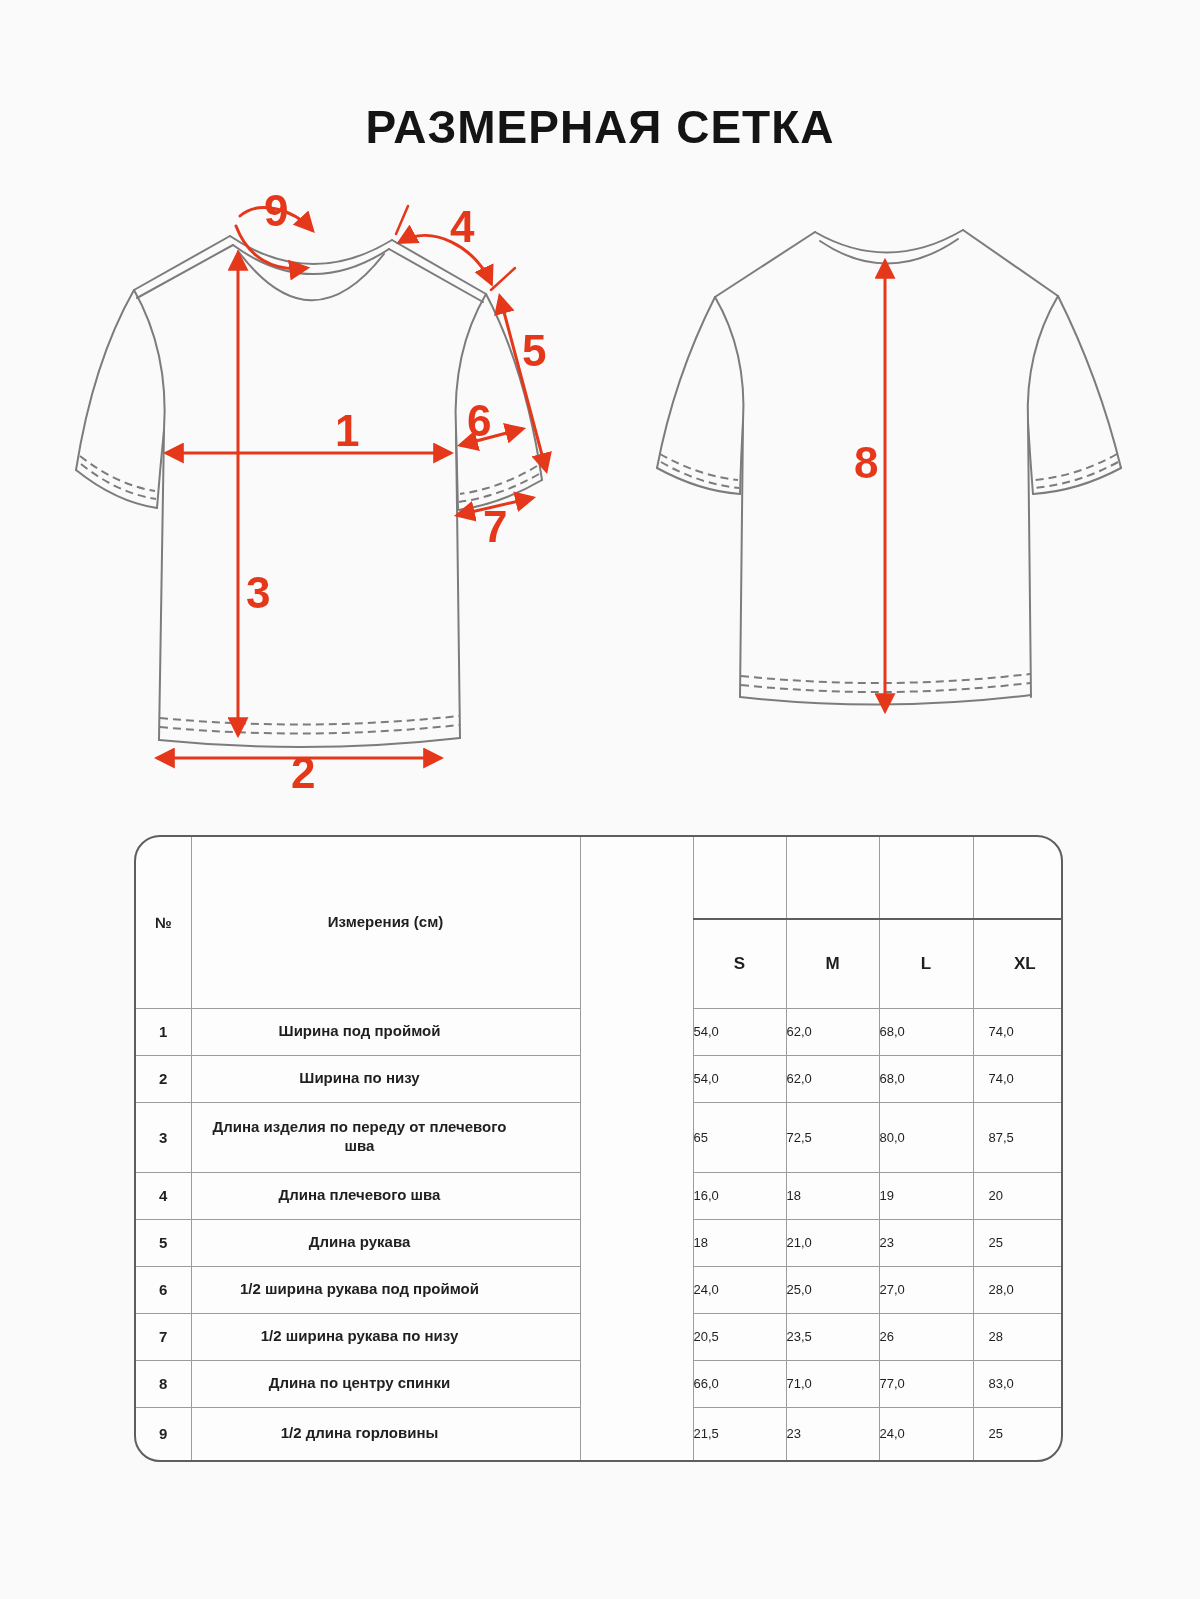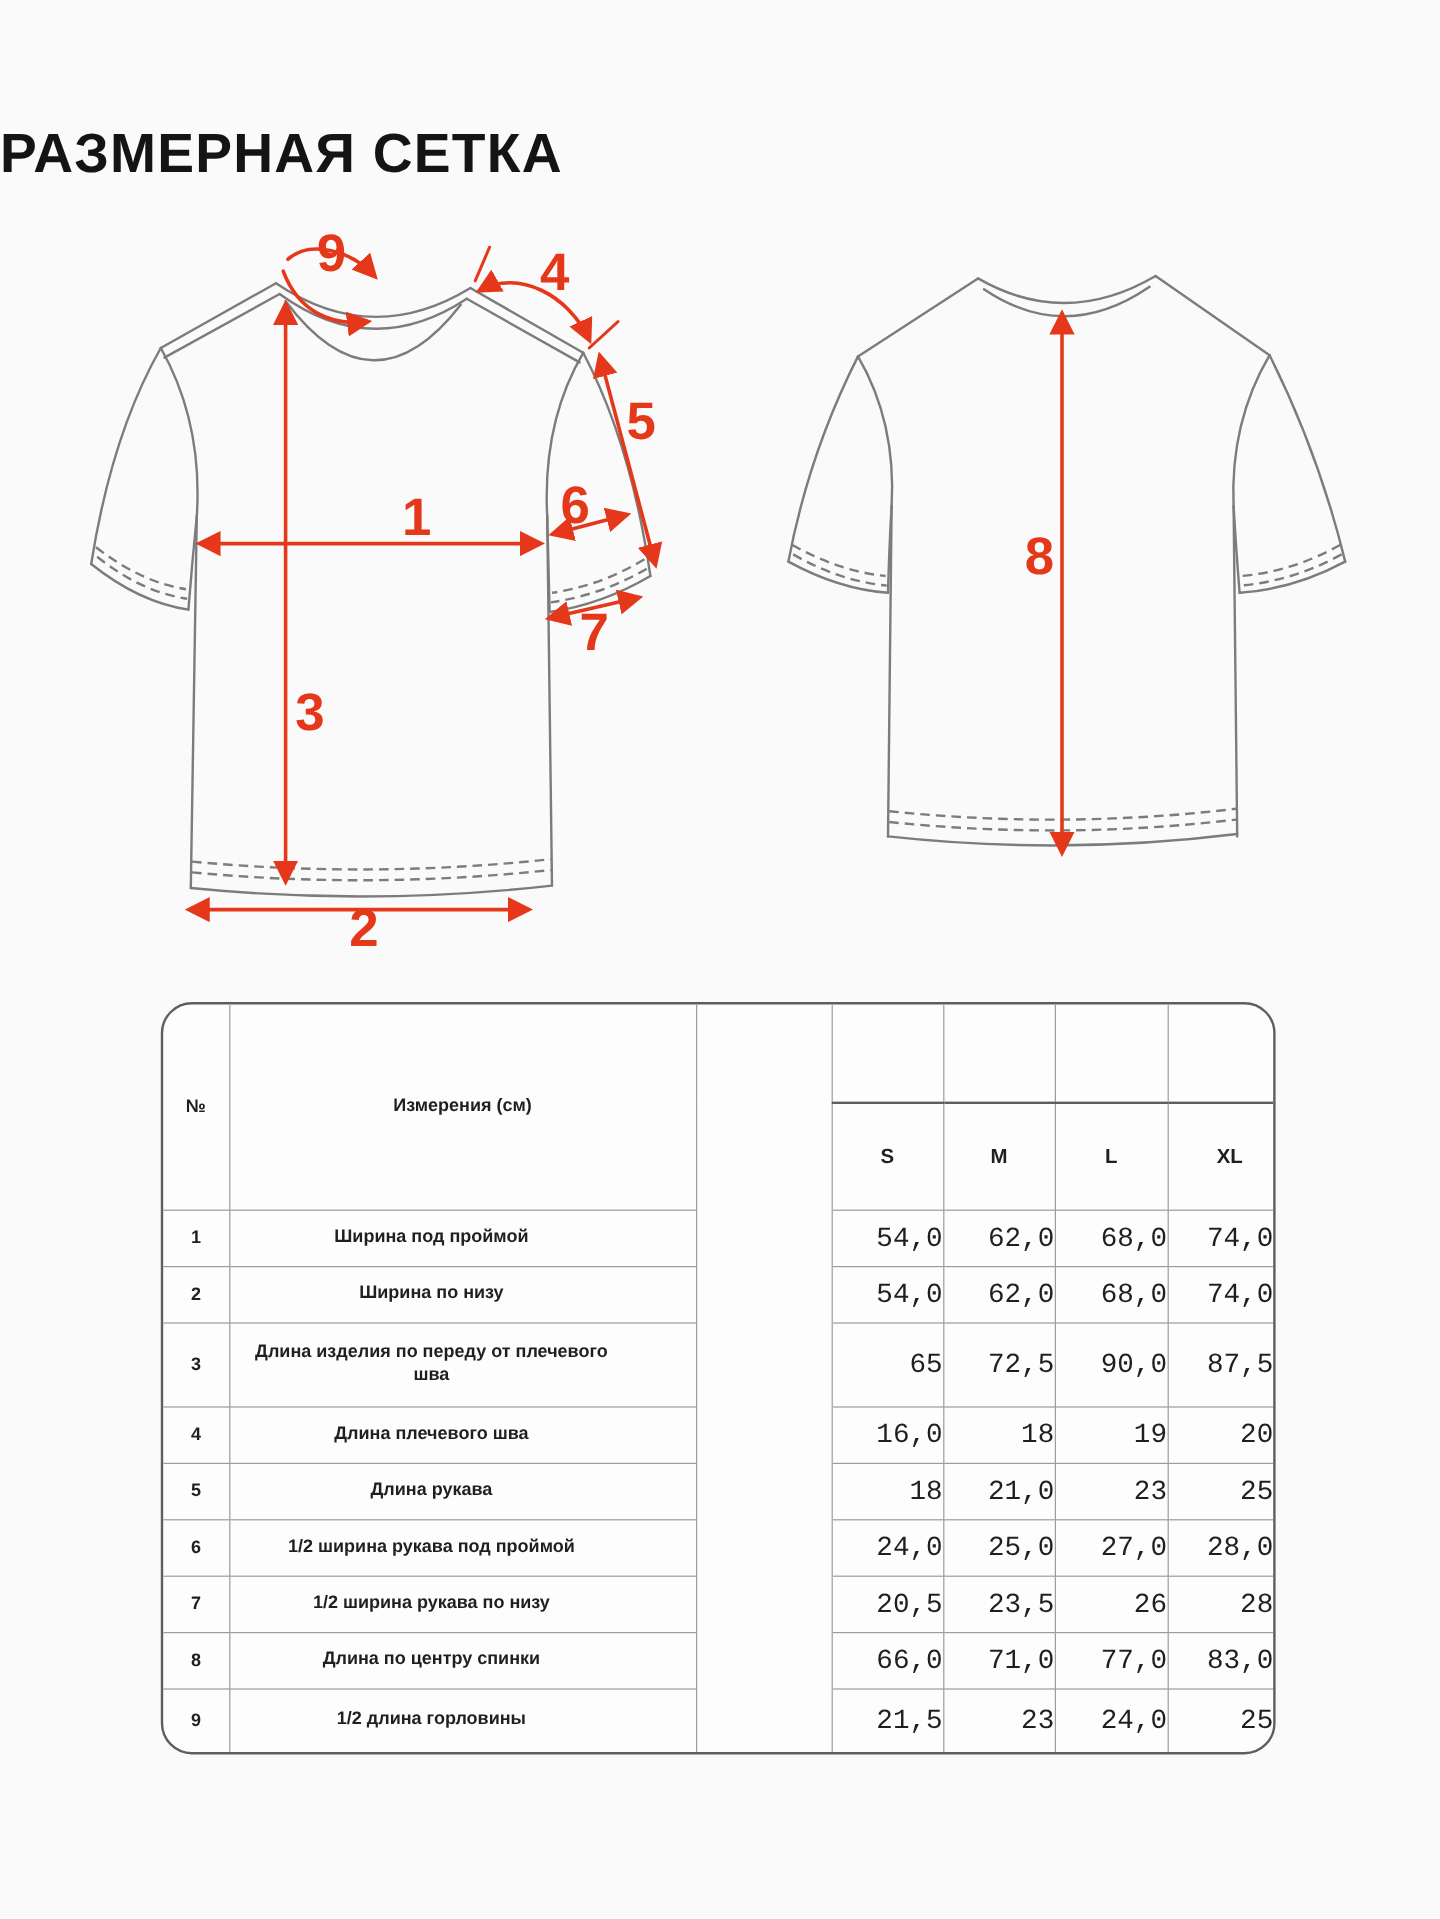--- a/index.html
+++ b/index.html
@@ -1,18 +1,18 @@
 <!DOCTYPE html>
 <html><head>
 <meta charset="utf-8">
 <style>
   html,body{margin:0;padding:0;background:#fafafa;}
   .page{position:relative;width:1200px;height:1599px;background:#fafafa;overflow:hidden;
         font-family:"Liberation Sans",sans-serif;}
-  .title{position:absolute;top:100px;left:0;width:100%;margin:0;
+  .title{position:absolute;top:100px;left:0;width:100%;margin:0;text-align:center;
          font-size:46px;font-weight:bold;letter-spacing:1px;color:#141414;}
   .tee{position:absolute;}
   .tee.front{left:60px;top:180px;}
   .tee.back{left:630px;top:200px;}
   .outline{stroke:#7c7c7c;stroke-width:2;fill:none;stroke-linecap:round;stroke-linejoin:round;}
   .stitch{stroke:#7c7c7c;stroke-width:2;fill:none;stroke-dasharray:8 5;}
   .red{stroke:#e5381b;stroke-width:3;fill:none;stroke-linecap:round;}
   .tick{stroke:#e5381b;stroke-width:2.5;fill:none;stroke-linecap:round;}
   .red-label{font-family:"Liberation Sans",sans-serif;font-size:44px;font-weight:bold;
              fill:#e5381b;stroke:none;}
@@ -22,21 +22,21 @@
               box-sizing:border-box;}
   table.sizes{border-collapse:collapse;table-layout:fixed;width:925px;height:623px;}
   td{border:1px solid #9c9c9c;padding:0;vertical-align:middle;color:#1f1f1f;}
   td.gap{border-top:none;border-bottom:none;}
   td.edge-l{border-left:none;}  td.edge-r{border-right:none;padding-left:15px;}
   td.edge-t{border-top:none;}   td.edge-b{border-bottom:none;}
   td.sizetop{border-bottom:2px solid #5e5e5e;}
   .c-num{font-size:15px;font-weight:bold;text-align:center;}
   .c-desc{font-size:15px;font-weight:bold;text-align:center;padding:4px 62px 4px 10px;line-height:1.25;}
   .c-size{font-size:17px;font-weight:bold;text-align:center;}
-  .c-val{font-size:23px;font-weight:normal;text-align:right;font-family:Liberation Mono, monospace;}
+  .c-val{font-size:13px;font-weight:normal;text-align:left;}
   tr.rh1{height:82px;} tr.rh2{height:89px;}
   tr.rh{height:47px;} tr.rtall{height:70px;} tr.rlast{height:53px;}
 </style>
 </head>
 <body>
 
 <div class="page">
 
   <h1 class="title">РАЗМЕРНАЯ СЕТКА</h1>
 
@@ -186,21 +186,21 @@
           <td class="c-val">62,0</td>
           <td class="c-val">68,0</td>
           <td class="c-val edge-r">74,0</td>
         </tr>
         <tr class="rtall">
           <td class="c-num edge-l">3</td>
           <td class="c-desc">Длина изделия по переду от плечевого шва</td>
           <td class="gap"></td>
           <td class="c-val">65</td>
           <td class="c-val">72,5</td>
-          <td class="c-val">90,0</td>
+          <td class="c-val">80,0</td>
           <td class="c-val edge-r">87,5</td>
         </tr>
         <tr class="rh">
           <td class="c-num edge-l">4</td>
           <td class="c-desc">Длина плечевого шва</td>
           <td class="gap"></td>
           <td class="c-val">16,0</td>
           <td class="c-val">18</td>
           <td class="c-val">19</td>
           <td class="c-val edge-r">20</td>

